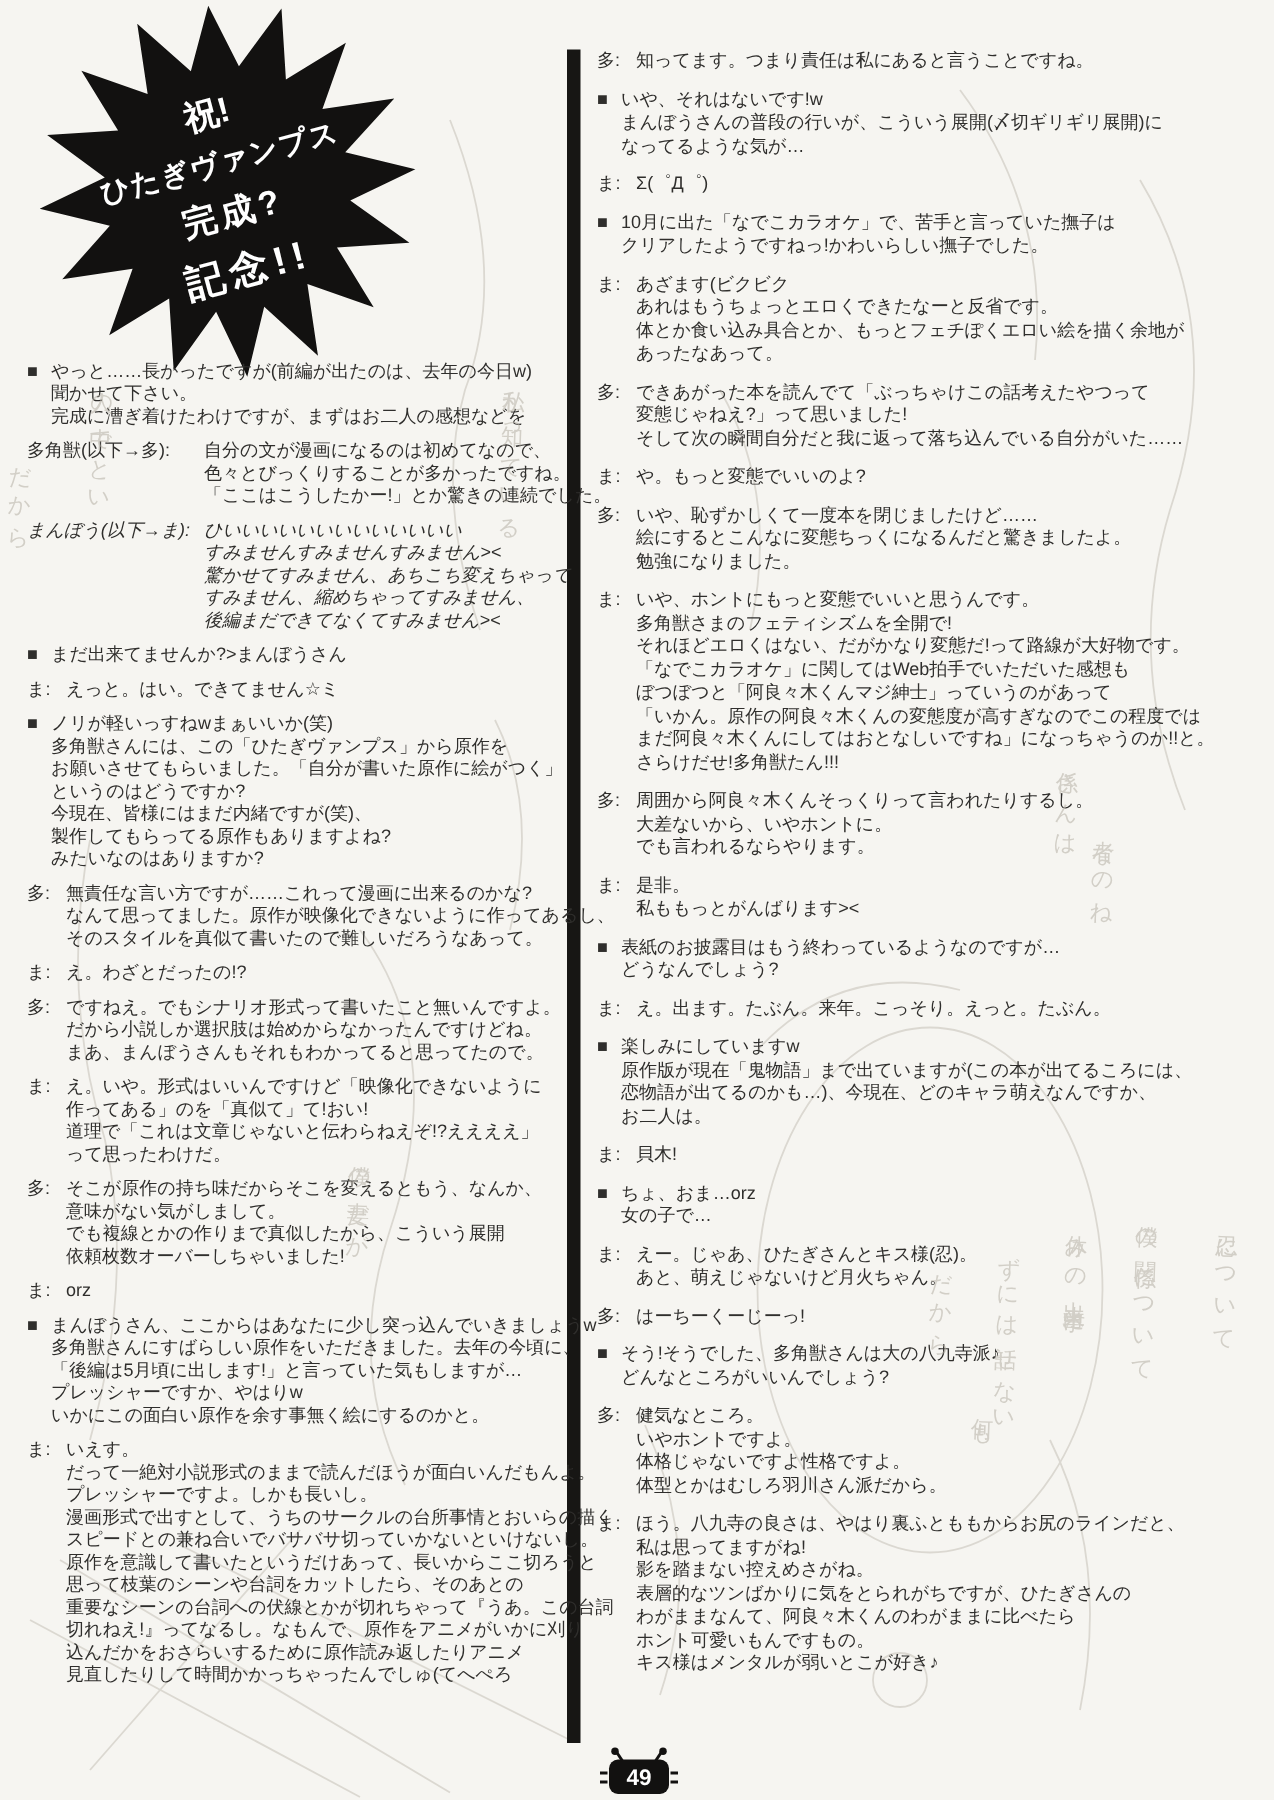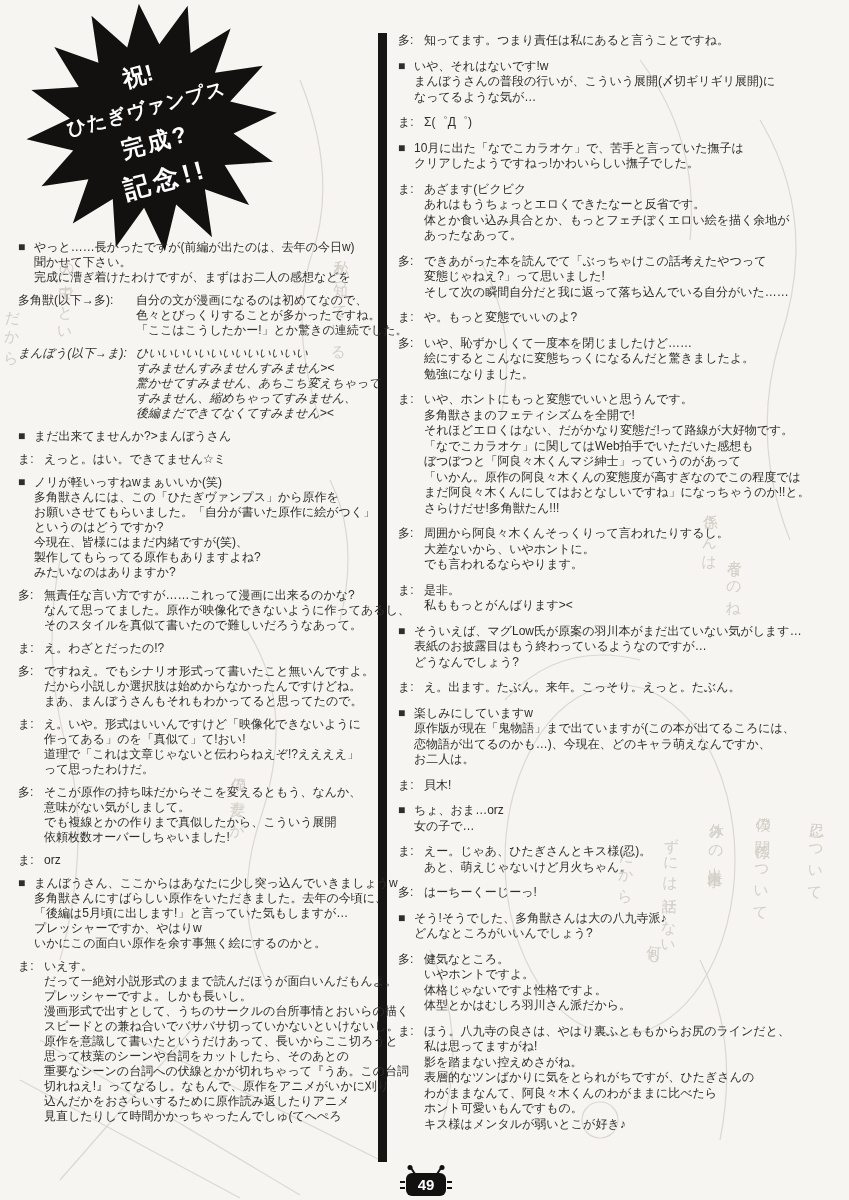--- a/index.html
+++ b/index.html
@@ -237,21 +237,20 @@
         <div class="line">大差ないから、いやホントに。</div>
         <div class="line">でも言われるならやります。</div>
       </div>
       <div class="block" style="padding-left: 26px;">
         <span class="prefix">ま:</span>
         <div class="line">是非。</div>
         <div class="line">私ももっとがんばります&gt;&lt;</div>
       </div>
       <div class="block" style="padding-left: 16px;">
         <span class="prefix">■</span>
-        <div class="line">そういえば、マグLow氏が原案の羽川本がまだ出ていない気がします…</div>
         <div class="line">表紙のお披露目はもう終わっているようなのですが…</div>
         <div class="line">どうなんでしょう?</div>
       </div>
       <div class="block" style="padding-left: 26px;">
         <span class="prefix">ま:</span>
         <div class="line">え。出ます。たぶん。来年。こっそり。えっと。たぶん。</div>
       </div>
       <div class="block" style="padding-left: 16px;">
         <span class="prefix">■</span>
         <div class="line">楽しみにしていますw</div>

